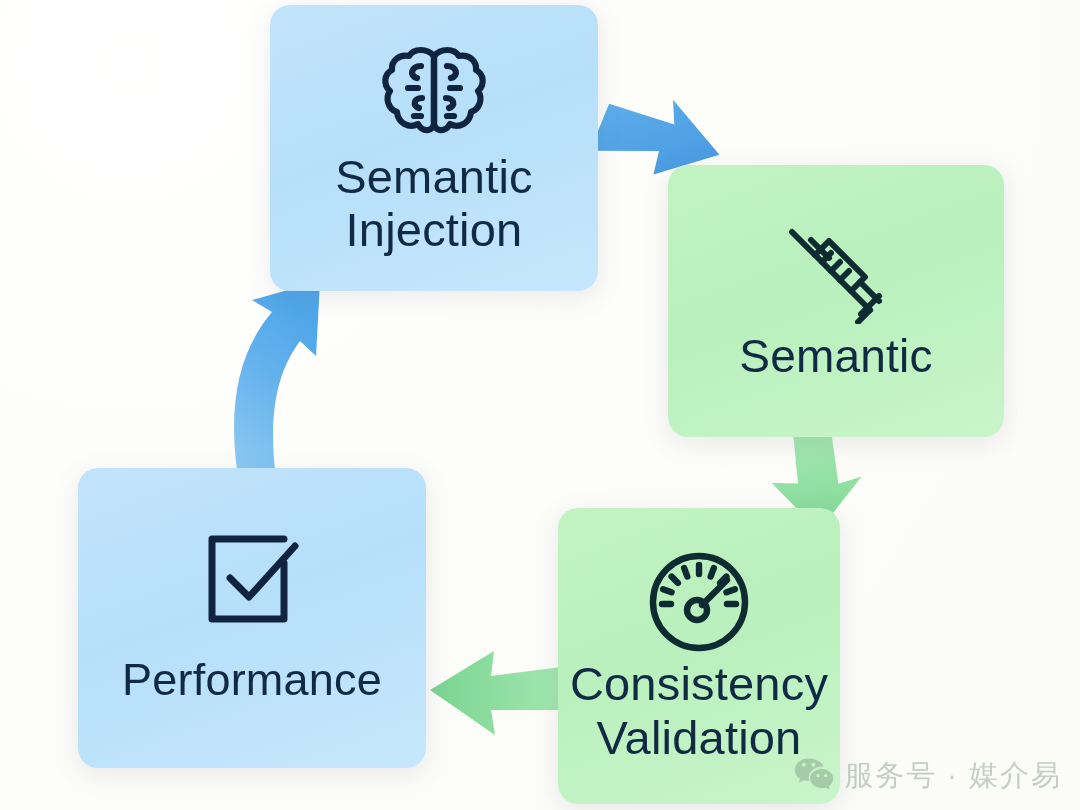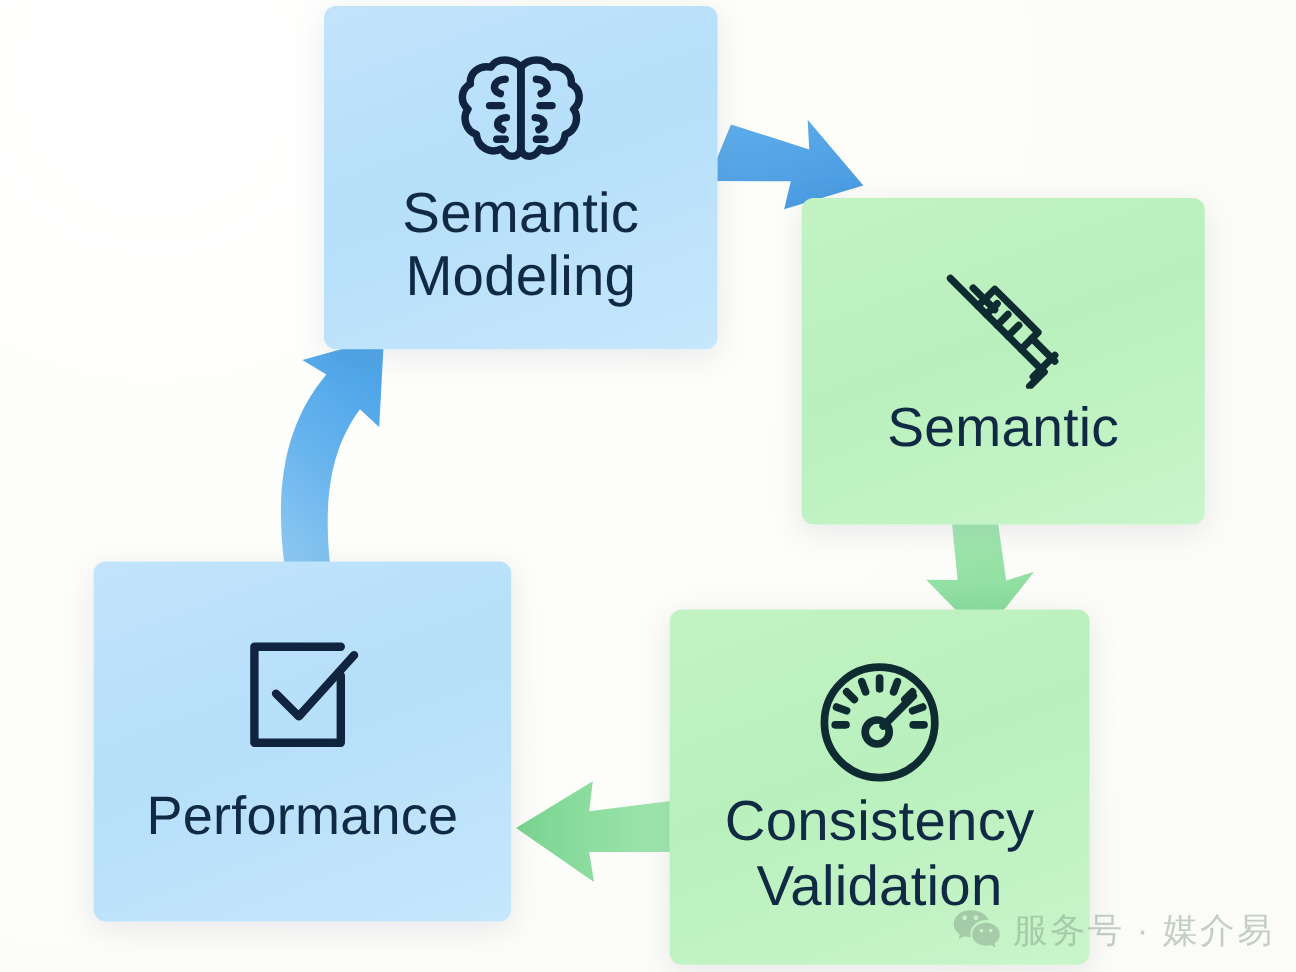--- a/index.html
+++ b/index.html
@@ -18,21 +18,21 @@
     width: 1080px;
     height: 810px;
     background:
       radial-gradient(circle at 12% 8%, #ffffff 0%, #fdfdfa 40%, #fbfbf7 100%);
     overflow: hidden;
   }
 
   
   .node {
     position: absolute;
-    border-radius: 10px;
+    border-radius: 20px;
     display: flex;
     flex-direction: column;
     align-items: center;
     justify-content: center;
     box-sizing: border-box;
     box-shadow: 0 6px 26px rgba(90,110,130,0.13);
   }
   .node.blue {
     background: linear-gradient(160deg, #c2e4fb 0%, #b6dffa 45%, #c6e7fc 100%);
   }
@@ -61,21 +61,21 @@
   #node-semantic-modeling .node-icon { margin-bottom: 6px; }
   #node-semantic-modeling .node-label { font-size: 47px; line-height: 1.13; }
 
   #node-semantic-injection {
     left: 668px; top: 165px; width: 336px; height: 272px;
   }
   #node-semantic-injection .node-icon { margin-bottom: 6px; }
   #node-semantic-injection .node-label { font-size: 46px; line-height: 1.14; }
 
   #node-consistency-validation {
-    left: 558px; top: 508px; width: 350px; height: 296px;
+    left: 558px; top: 508px; width: 282px; height: 296px;
   }
   #node-consistency-validation .node-icon { margin-bottom: 4px; }
   #node-consistency-validation .node-label { font-size: 47px; line-height: 1.14; }
 
   #node-performance-monitoring {
     left: 78px; top: 468px; width: 348px; height: 300px; gap: 15px;
   }
   #node-performance-monitoring .node-icon { margin-bottom: 8px; }
   #node-performance-monitoring .node-label { font-size: 45px; line-height: 1.14; }
 
@@ -166,21 +166,21 @@
         <path d="M44 58 C36 58, 34 66, 41 68"></path>
         <path d="M43 76 L36 76"></path>
         <path d="M69 26 C79 26, 81 36, 73 38"></path>
         <path d="M72 48 L82 48"></path>
         <path d="M68 58 C76 58, 78 66, 71 68"></path>
         <path d="M69 76 L76 76"></path>
       </svg>
     </span>
     <span class="node-label">
       <span class="line">Semantic</span>
-      <span class="line">Modeling</span>
+      <span class="line">Injection</span>
     </span>
   </div>
 
   <div class="node green" id="node-semantic-injection">
     <span class="node-icon">
       <svg width="108" height="104" viewBox="0 0 108 104" fill="none" stroke="#0d2b30" stroke-width="6" stroke-linecap="round" stroke-linejoin="round">
 
         <path d="M10 12 L33 35"></path>
 
         <path d="M29 20 L47 38"></path>

